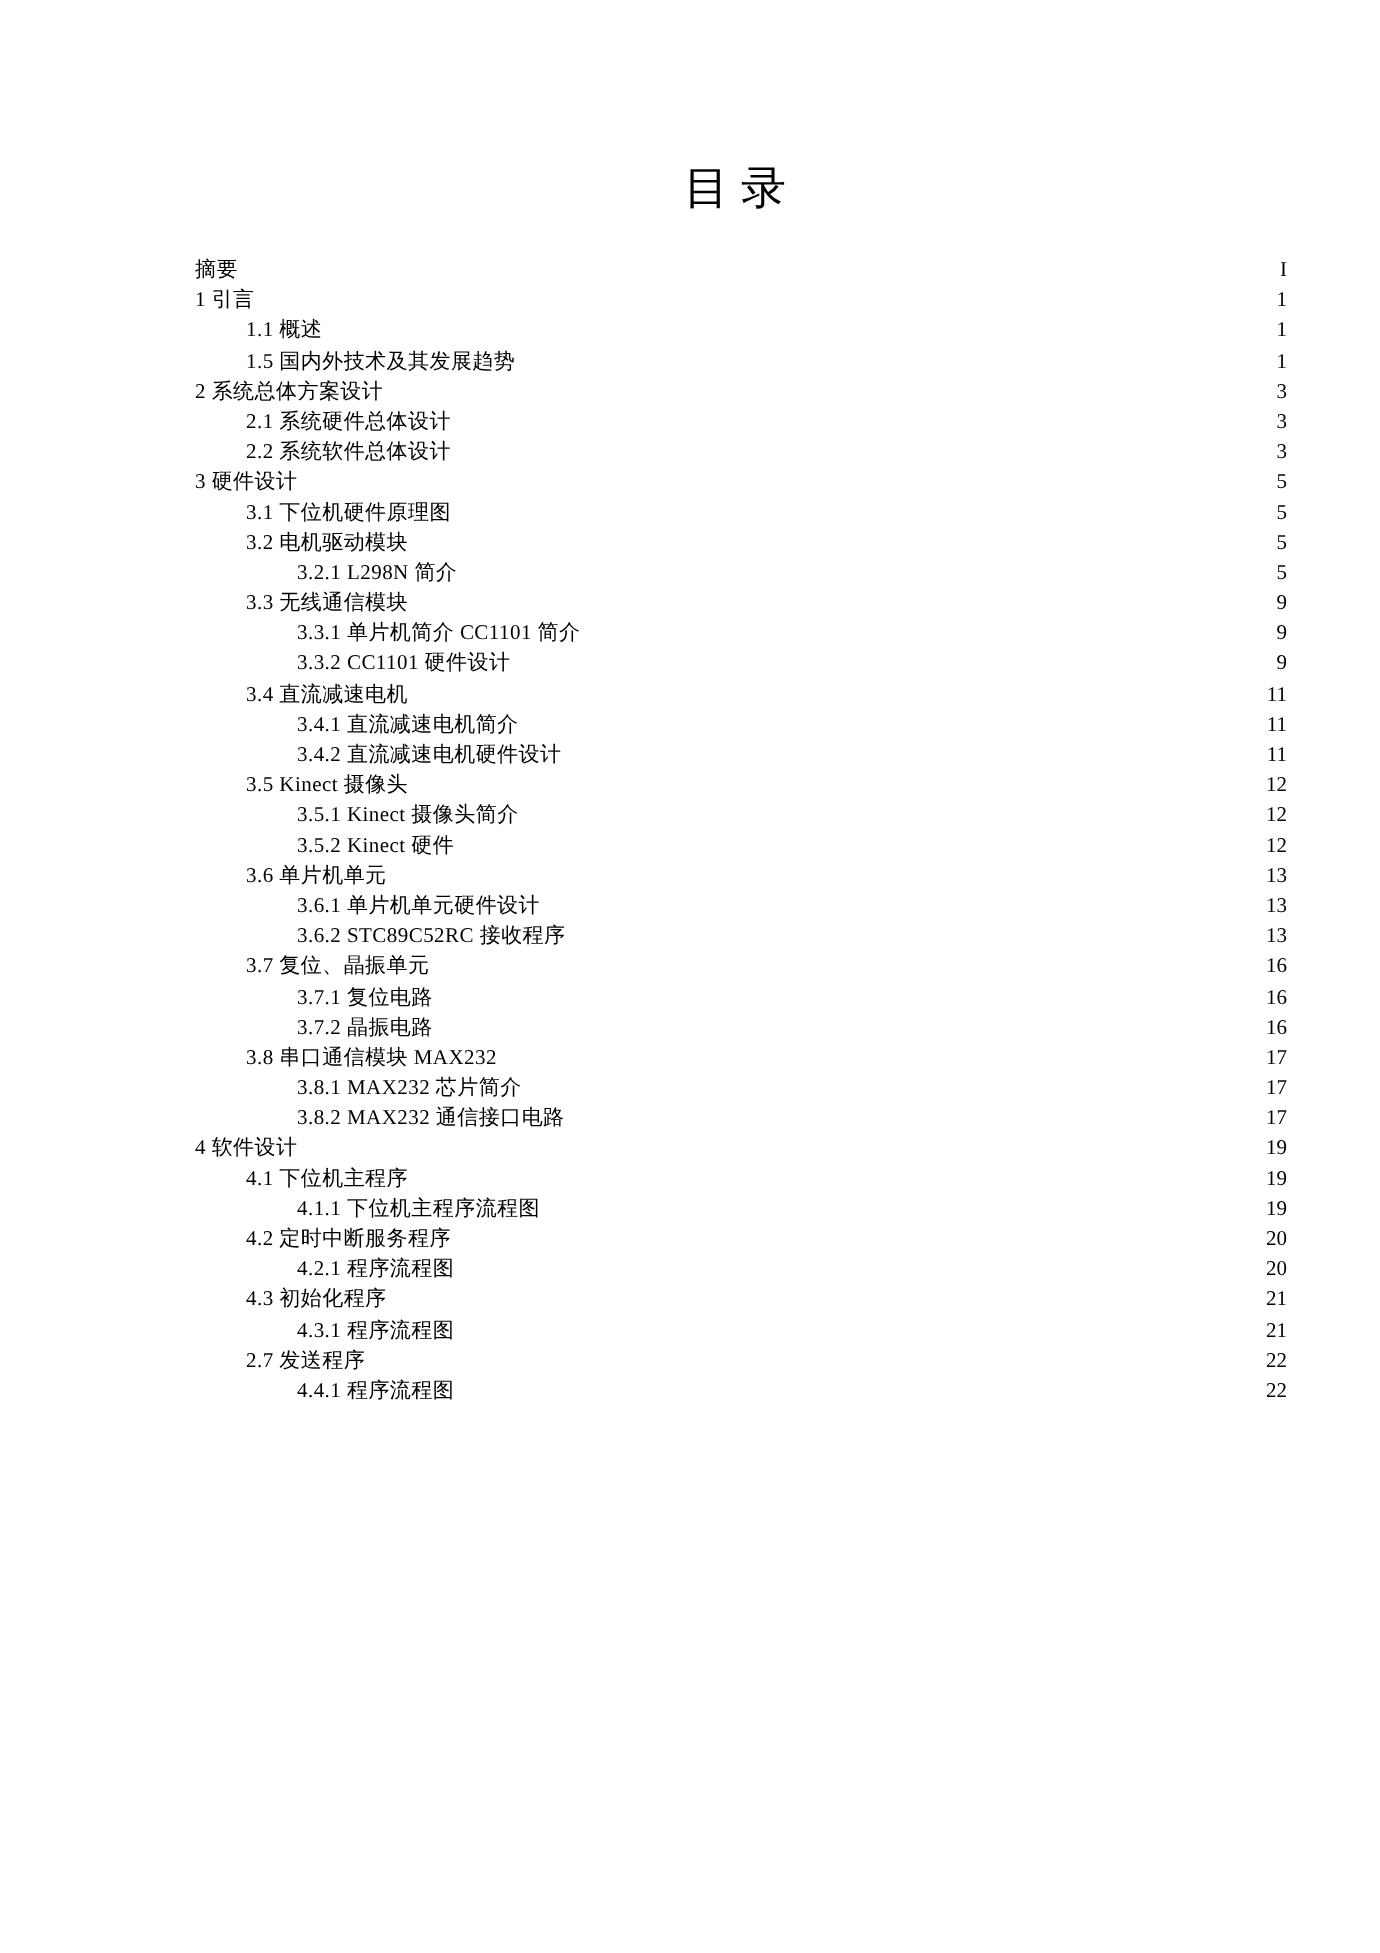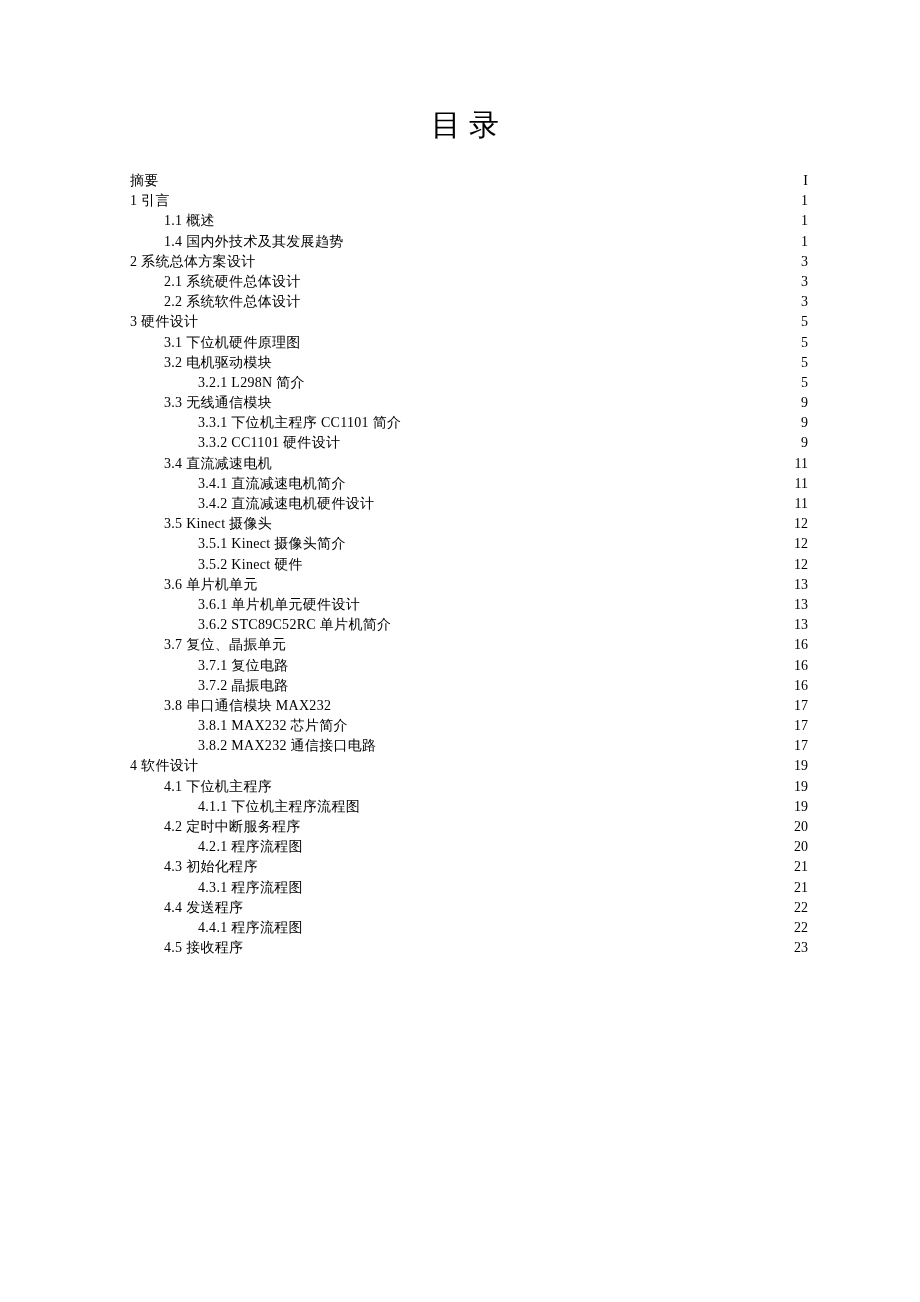--- a/index.html
+++ b/index.html
@@ -4,21 +4,21 @@
 <style>
   body {
     margin: 0;
     padding: 0;
     background: #fff;
     font-family: "SimSun", "宋体", serif;
     color: #000;
     width: 920px;
   }
   .page {
-    padding: 105px 112px 60px 130px;
+    padding: 105px 62px 60px 130px;
   }
   .title {
     text-align: center;
     font-size: 30px;
     font-weight: normal;
     letter-spacing: 8px;
     margin-bottom: 28px;
     font-family: "SimSun", "宋体", serif;
   }
   .toc {
@@ -73,21 +73,21 @@
         <span class="toc-label">1 引言</span>
         <span class="toc-leader"></span>
         <span class="toc-page">1</span>
       </div>
       <div class="toc-row indent-1">
         <span class="toc-label">1.1 概述</span>
         <span class="toc-leader"></span>
         <span class="toc-page">1</span>
       </div>
       <div class="toc-row indent-1">
-        <span class="toc-label">1.4 国内外技术及其发展趋势</span>
+        <span class="toc-label">1.5 国内外技术及其发展趋势</span>
         <span class="toc-leader"></span>
         <span class="toc-page">1</span>
       </div>
       <div class="toc-row indent-0">
         <span class="toc-label">2 系统总体方案设计</span>
         <span class="toc-leader"></span>
         <span class="toc-page">3</span>
       </div>
       <div class="toc-row indent-1">
         <span class="toc-label">2.1  系统硬件总体设计</span>
@@ -118,21 +118,21 @@
         <span class="toc-label">3.2.1 L298N 简介</span>
         <span class="toc-leader"></span>
         <span class="toc-page">5</span>
       </div>
       <div class="toc-row indent-1">
         <span class="toc-label">3.3  无线通信模块</span>
         <span class="toc-leader"></span>
         <span class="toc-page">9</span>
       </div>
       <div class="toc-row indent-2">
-        <span class="toc-label">3.3.1 下位机主程序 CC1101 简介</span>
+        <span class="toc-label">3.3.1 单片机简介 CC1101 简介</span>
         <span class="toc-leader"></span>
         <span class="toc-page">9</span>
       </div>
       <div class="toc-row indent-2">
         <span class="toc-label">3.3.2 CC1101 硬件设计</span>
         <span class="toc-leader"></span>
         <span class="toc-page">9</span>
       </div>
       <div class="toc-row indent-1">
         <span class="toc-label">3.4  直流减速电机</span>
@@ -168,21 +168,21 @@
         <span class="toc-label">3.6  单片机单元</span>
         <span class="toc-leader"></span>
         <span class="toc-page">13</span>
       </div>
       <div class="toc-row indent-2">
         <span class="toc-label">3.6.1  单片机单元硬件设计</span>
         <span class="toc-leader"></span>
         <span class="toc-page">13</span>
       </div>
       <div class="toc-row indent-2">
-        <span class="toc-label">3.6.2 STC89C52RC 单片机简介</span>
+        <span class="toc-label">3.6.2 STC89C52RC 接收程序</span>
         <span class="toc-leader"></span>
         <span class="toc-page">13</span>
       </div>
       <div class="toc-row indent-1">
         <span class="toc-label">3.7 复位、晶振单元</span>
         <span class="toc-leader"></span>
         <span class="toc-page">16</span>
       </div>
       <div class="toc-row indent-2">
         <span class="toc-label">3.7.1  复位电路</span>
@@ -238,28 +238,23 @@
         <span class="toc-label">4.3  初始化程序</span>
         <span class="toc-leader"></span>
         <span class="toc-page">21</span>
       </div>
       <div class="toc-row indent-2">
         <span class="toc-label">4.3.1  程序流程图</span>
         <span class="toc-leader"></span>
         <span class="toc-page">21</span>
       </div>
       <div class="toc-row indent-1">
-        <span class="toc-label">4.4  发送程序</span>
+        <span class="toc-label">2.7  发送程序</span>
         <span class="toc-leader"></span>
         <span class="toc-page">22</span>
       </div>
       <div class="toc-row indent-2">
         <span class="toc-label">4.4.1  程序流程图</span>
         <span class="toc-leader"></span>
         <span class="toc-page">22</span>
-      </div>
-      <div class="toc-row indent-1">
-        <span class="toc-label">4.5  接收程序</span>
-        <span class="toc-leader"></span>
-        <span class="toc-page">23</span>
       </div>
     </div>
 </div>
 
 </body></html>

